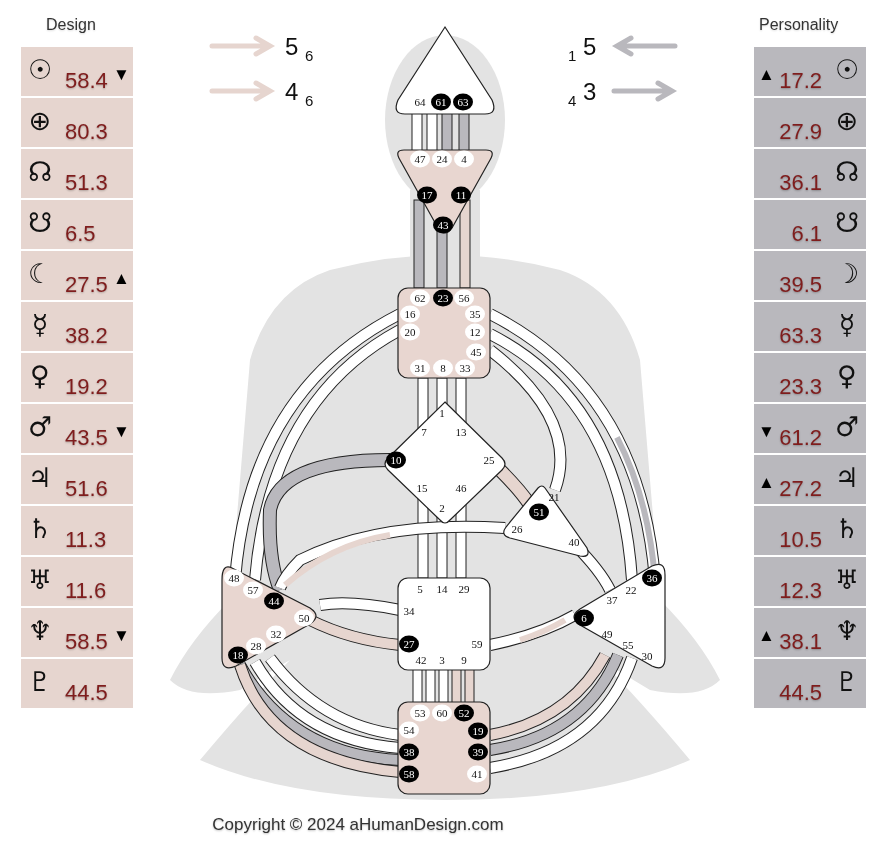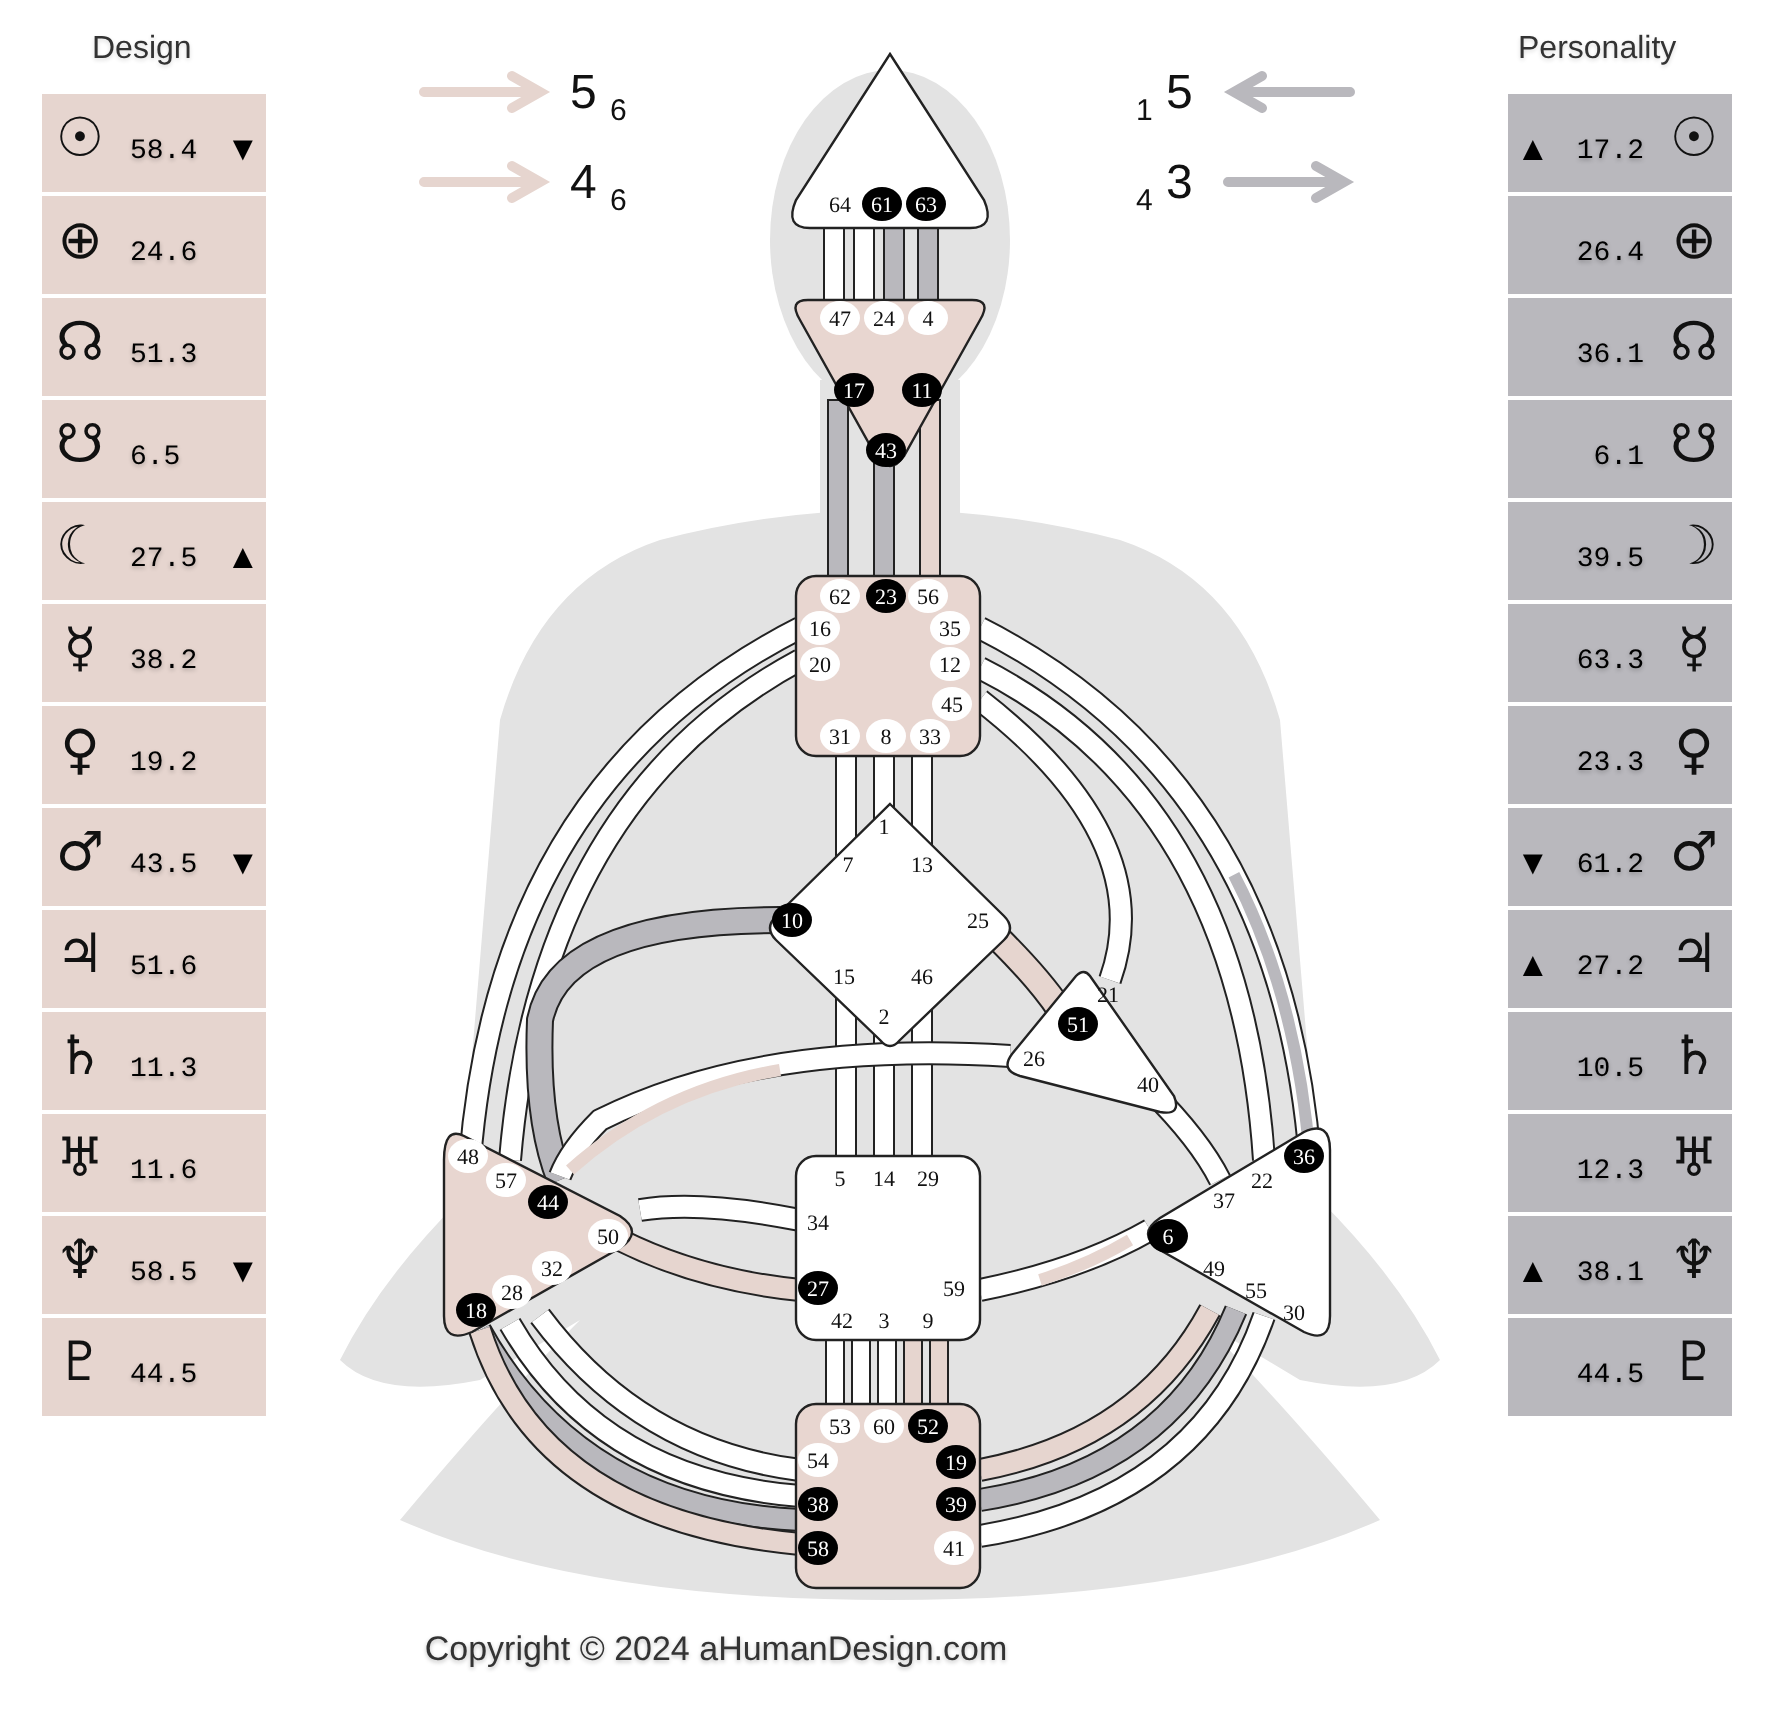--- a/index.html
+++ b/index.html
@@ -5,21 +5,21 @@
   html, body { margin:0; padding:0; background:#ffffff; }
   body { width:884px; height:864px; position:relative; overflow:hidden; font-family:"Liberation Sans", sans-serif; }
   .col-title { position:absolute; top:16px; font-size:16px; color:#333; text-shadow:0 1px 2px rgba(0,0,0,0.15); }
   .panel { position:absolute; top:47px; width:112px; }
   .panel .row { height:49px; margin-bottom:2px; position:relative; display:flex; align-items:center; }
   .panel.design { left:21px; }
   .panel.design .row { background:#e6d5cf; }
   .panel.personality { left:754px; }
   .panel.personality .row { background:#b9b8bd; }
   .glyph { font-family:"DejaVu Sans", sans-serif; font-size:27px; color:#111; width:34px; text-align:center; line-height:1; }
-  .val { font-size:14px; color:#000000; text-shadow:0 1px 2px rgba(0,0,0,0.25); position:absolute; top:21px;font-family:Liberation Mono, monospace; }
+  .val { font-size:22px; color:#7f1d1d; text-shadow:0 1px 2px rgba(0,0,0,0.25); position:absolute; top:21px; }
   .design .glyph { position:absolute; left:2px; top:9px; }
   .design .val { left:44px; }
   .design .arrow { position:absolute; left:92px; top:18px; font-size:17px; color:#000; }
   .personality .glyph { position:absolute; right:2px; top:9px; }
   .personality .val { right:44px;text-align:center; }
   .personality .arrow { position:absolute; left:4px; top:18px; font-size:17px; color:#000; }
   .var { position:absolute; font-size:24px; color:#111; }
   .var sub { font-size:15px; vertical-align:-6px; }
   .copyright { position:absolute; top:815px; left:0; width:716px; text-align:center; font-size:17px; color:#333; text-shadow:0 1px 2px rgba(0,0,0,0.25); }
   svg.graph { position:absolute; left:0; top:0; }
@@ -32,21 +32,21 @@
 <div class="col-title" style="left:759px;">Personality</div>
 
 <div class="panel design" id="design-panel">
     <div class="row">
       <span class="glyph">☉</span>
       <span class="val">58.4</span>
       <span class="arrow">▼</span>
     </div>
     <div class="row">
       <span class="glyph">⊕</span>
-      <span class="val">24.6</span>
+      <span class="val">80.3</span>
     </div>
     <div class="row">
       <span class="glyph">☊</span>
       <span class="val">51.3</span>
     </div>
     <div class="row">
       <span class="glyph">☋</span>
       <span class="val">6.5</span>
     </div>
     <div class="row">
@@ -91,21 +91,21 @@
   </div>
 
 <div class="panel personality" id="personality-panel">
     <div class="row">
       <span class="glyph">☉</span>
       <span class="val">17.2</span>
       <span class="arrow">▲</span>
     </div>
     <div class="row">
       <span class="glyph">⊕</span>
-      <span class="val">26.4</span>
+      <span class="val">27.9</span>
     </div>
     <div class="row">
       <span class="glyph">☊</span>
       <span class="val">36.1</span>
     </div>
     <div class="row">
       <span class="glyph">☋</span>
       <span class="val">6.1</span>
     </div>
     <div class="row">

